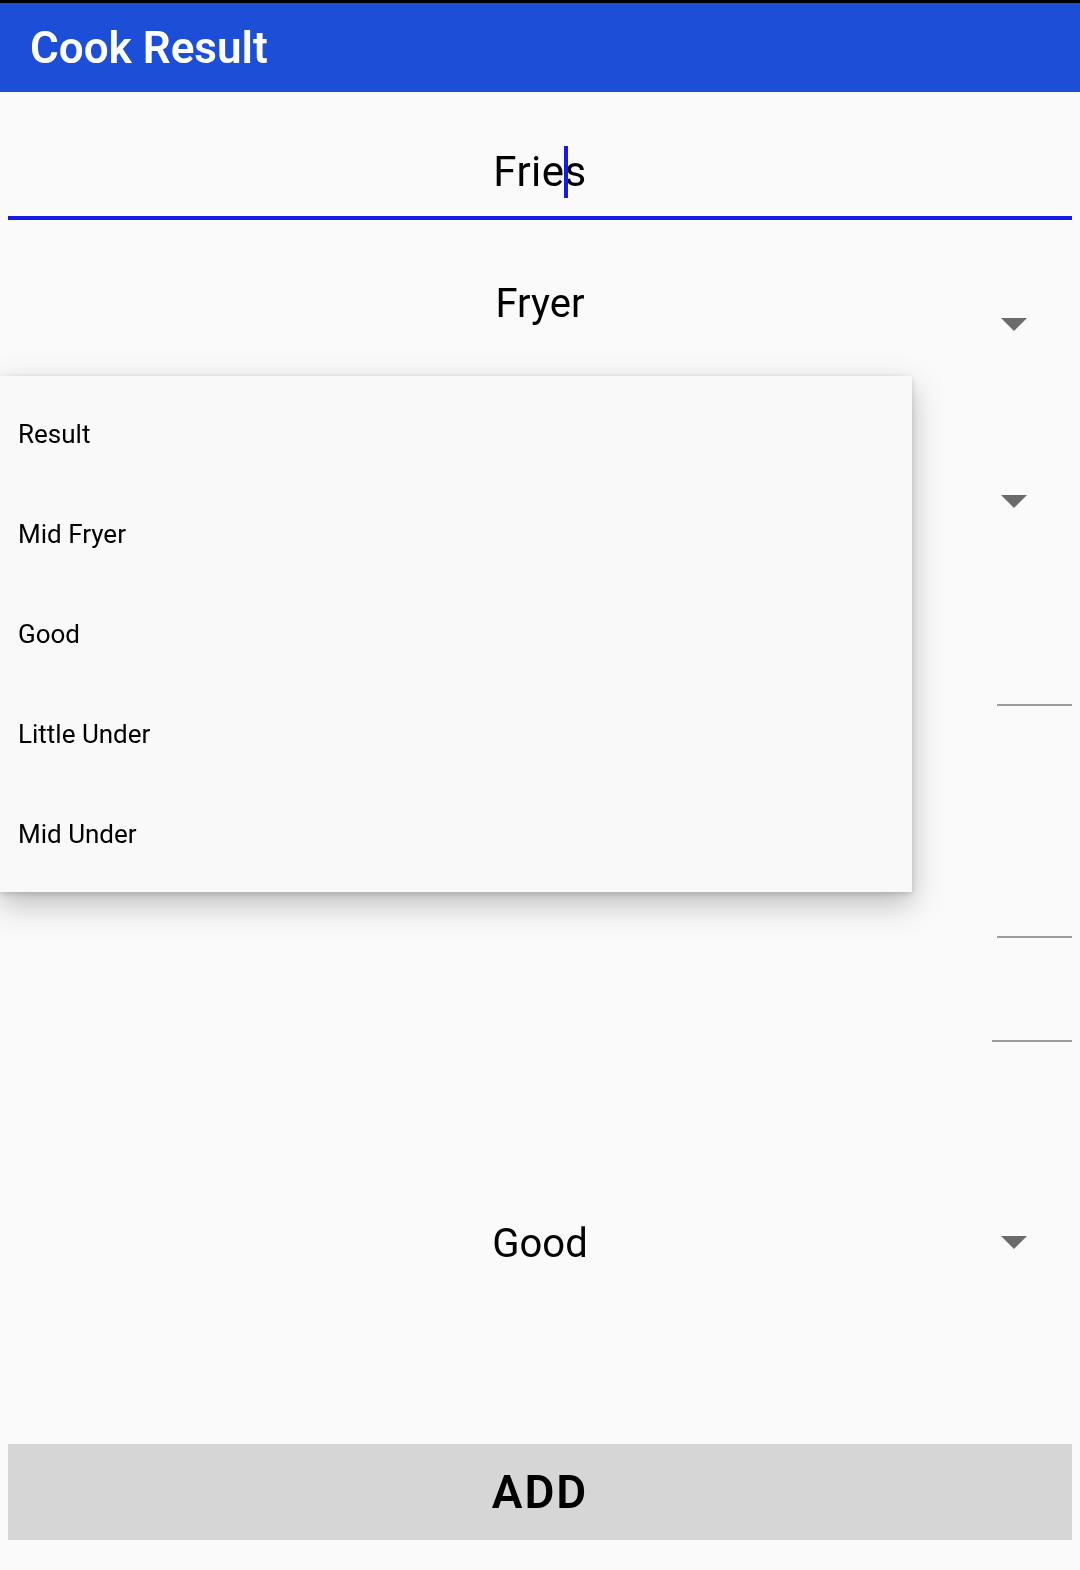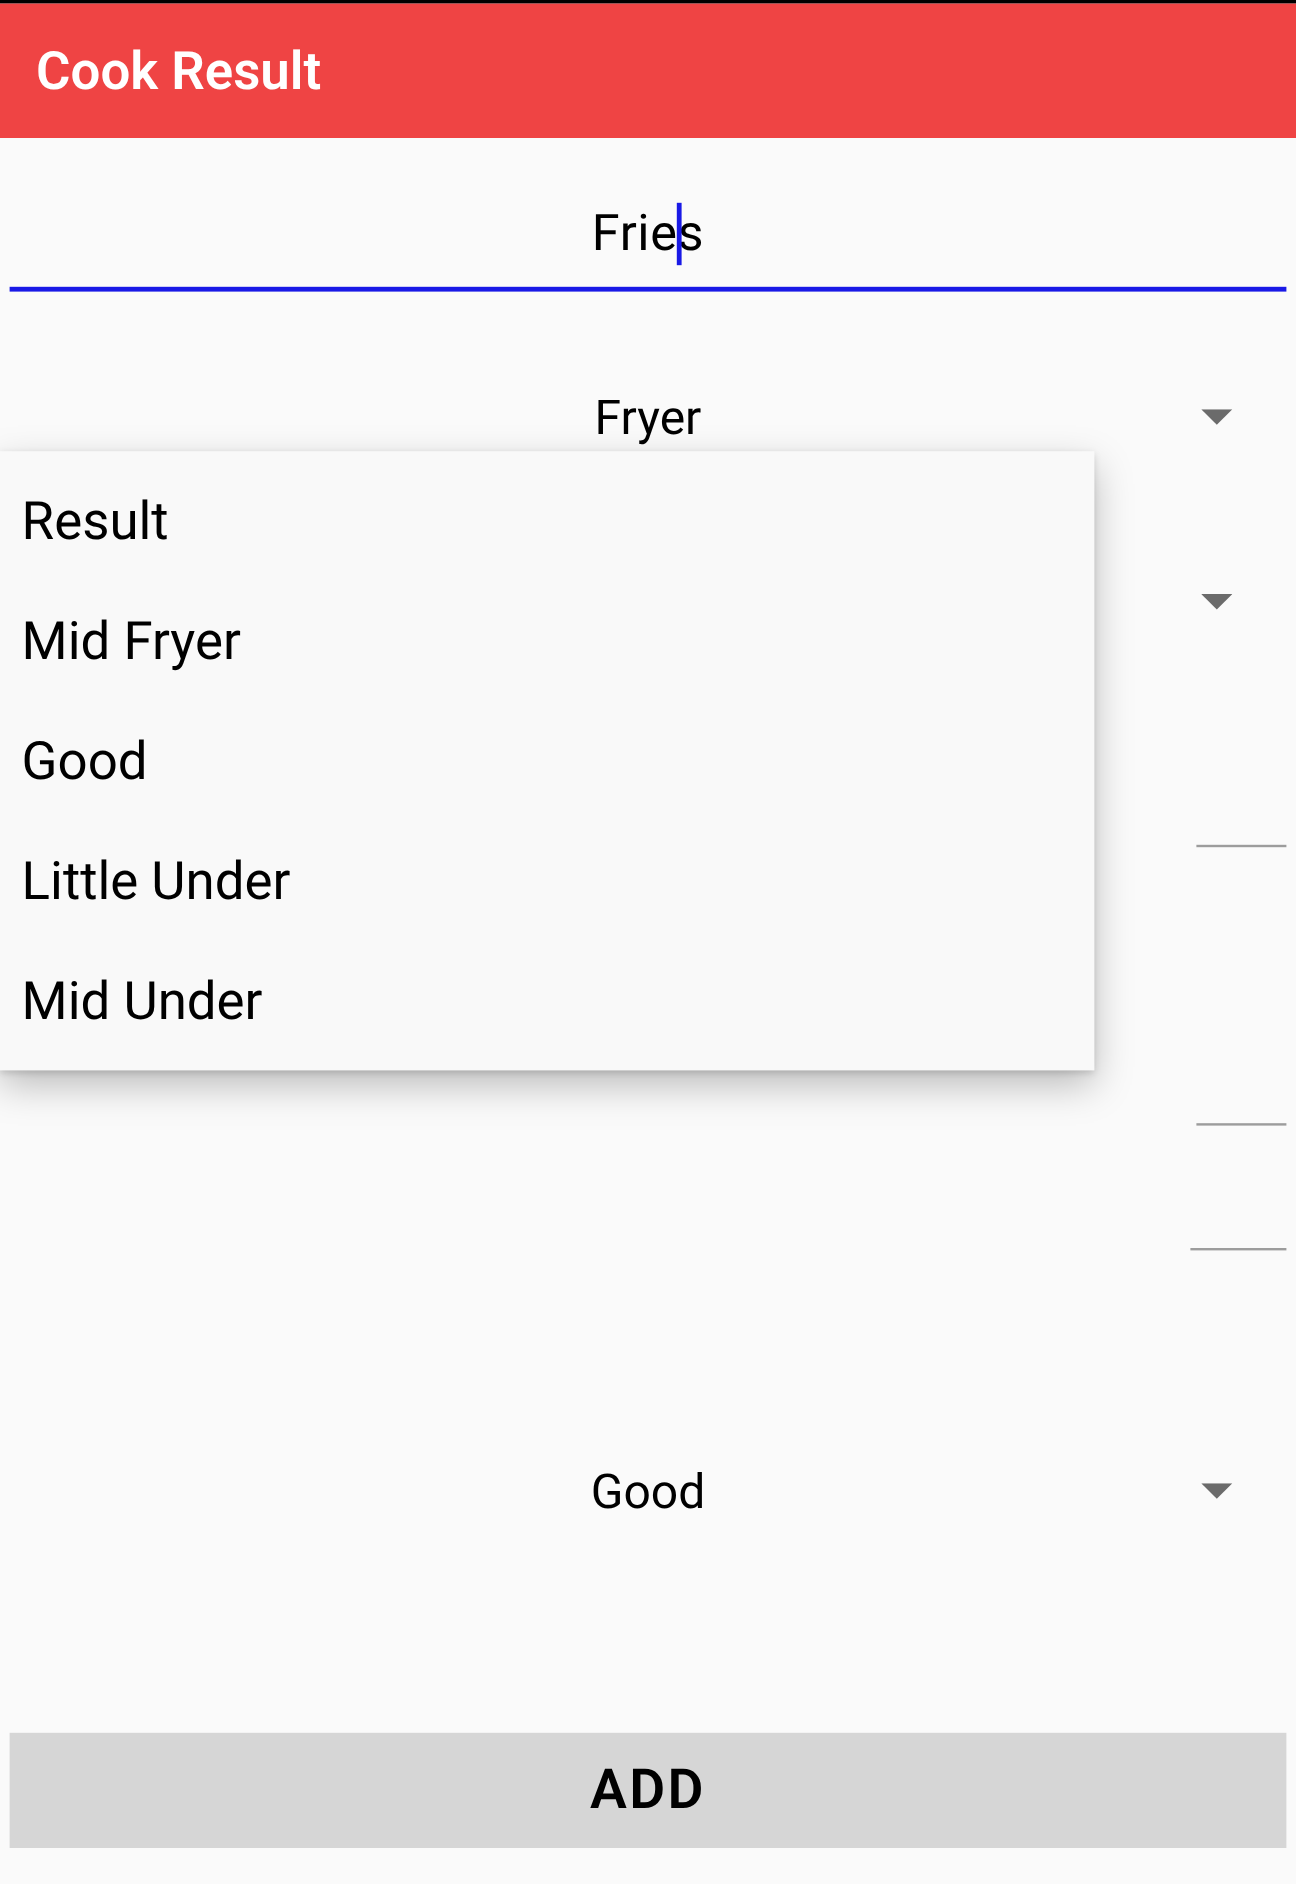--- a/index.html
+++ b/index.html
@@ -10,22 +10,22 @@
       font-family: Roboto, "Helvetica Neue", Arial, sans-serif;
       position: relative;
       overflow: hidden;
     }
     .status-strip {
       height: 3px;
       background: #000;
       width: 100%;
     }
     .app-bar {
-      background: #ef4444;
-      height: 112px;
+      background: #1d4ed8;
+      height: 89px;
       display: flex;
       align-items: center;
       padding: 0 30px;
     }
     .app-bar-title {
       color: #fff;
       font-size: 44px;
       font-weight: 600;
     }
     .content {
@@ -52,21 +52,20 @@
       width: 4px;
       height: 52px;
       background: #1919e6;
       bottom: 18px;
       left: 556px;
     }
     .select-row {
       position: relative;
       height: 90px;
       display: flex;
-      align-items: center;
       justify-content: center;
       margin-top: 50px;
     }
     .select-value {
       font-size: 40px;
       color: #000;
     }
     .dropdown-caret {
       position: absolute;
       right: 45px;
@@ -91,21 +90,21 @@
       background: #f9f9f9;
       box-shadow: 0 12px 30px rgba(0,0,0,0.25), 0 2px 6px rgba(0,0,0,0.15);
       padding: 8px 0;
       z-index: 10;
     }
     .popup-item {
       height: 100px;
       display: flex;
       align-items: center;
       padding: 0 18px;
-      font-size: 44px;
+      font-size: 26px;
       color: #000;
     }
     .add-button {
       position: absolute;
       left: 8px;
       right: 8px;
       bottom: 30px;
       height: 96px;
       background: #d6d6d6;
       display: flex;

